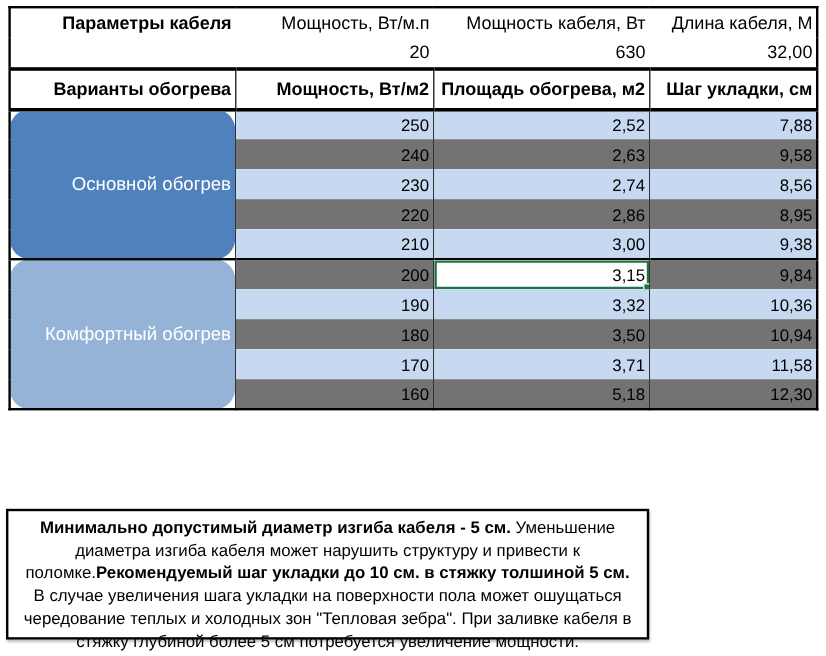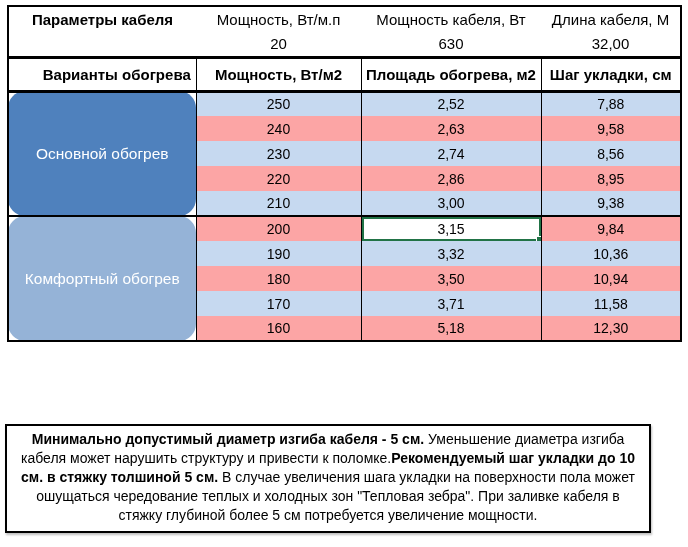--- a/index.html
+++ b/index.html
@@ -17,39 +17,39 @@
   }
   .sheet{position:relative;width:688px;height:547px;overflow:hidden;}
 
   table.calc{
     position:absolute;left:7px;top:5px;width:673px;
     table-layout:fixed;border-collapse:collapse;
     border:2px solid var(--c-border);
     font-size:14px;
   }
   table.calc td,table.calc th{
-    text-align:center;vertical-align:middle;padding:0 3px;
+    text-align:right;vertical-align:middle;padding:0 3px;
     overflow:hidden;white-space:nowrap;
   }
   tr.param-r1{height:25px;}
   tr.param-r2{height:26px;}
   tr.param-r1 td,tr.param-r2 td{border:none;font-size:15px;}
   td.param-title{font-weight:bold;}
   tr.param-r2 td{border-bottom:3px solid var(--c-border);}
   tr.head-row{height:34px;}
   tr.head-row th{
     font-size:15px;font-weight:bold;
     border-left:1px solid var(--c-border);
     border-right:1px solid var(--c-border);
     border-bottom:3px solid var(--c-border);
   }
   tr.head-row th:first-child{border-left:none;padding-left:32px;}
   tbody.rows tr{height:25px;}
   tbody.rows tr.band td.data-cell{background:var(--c-band);}
-  tbody.rows tr.plain td.data-cell{background:#fca5a5;}
+  tbody.rows tr.plain td.data-cell{background:#737373;}
   td.data-cell{
     border-left:1px solid var(--c-border);
     border-right:1px solid var(--c-border);
     position:relative;
   }
   td.section-cell{
     color:#ffffff;font-size:15.5px;
     border-right:1px solid var(--c-border);
     border-radius:17px;
   }
@@ -60,21 +60,21 @@
     box-shadow:inset 0 0 0 2px var(--c-sel);
     background:#ffffff !important;
   }
   td.selected::after{
     content:"";position:absolute;right:-3px;bottom:-3px;
     width:6px;height:6px;background:var(--c-sel);
     border:1px solid #ffffff;z-index:3;
   }
 
   .note-box{
-    position:absolute;left:5px;top:424px;width:646px;height:109px;
+    position:absolute;left:5px;top:424px;width:536px;height:109px;
     border:2px solid var(--c-border);
     background:#ffffff;
     padding:4px 8px;
     text-align:center;
     font-size:14px;line-height:19px;
     box-shadow:1px 2px 2px rgba(0,0,0,0.25);
   }
   .note-box strong{font-weight:bold;}
 </style>
 </head>

